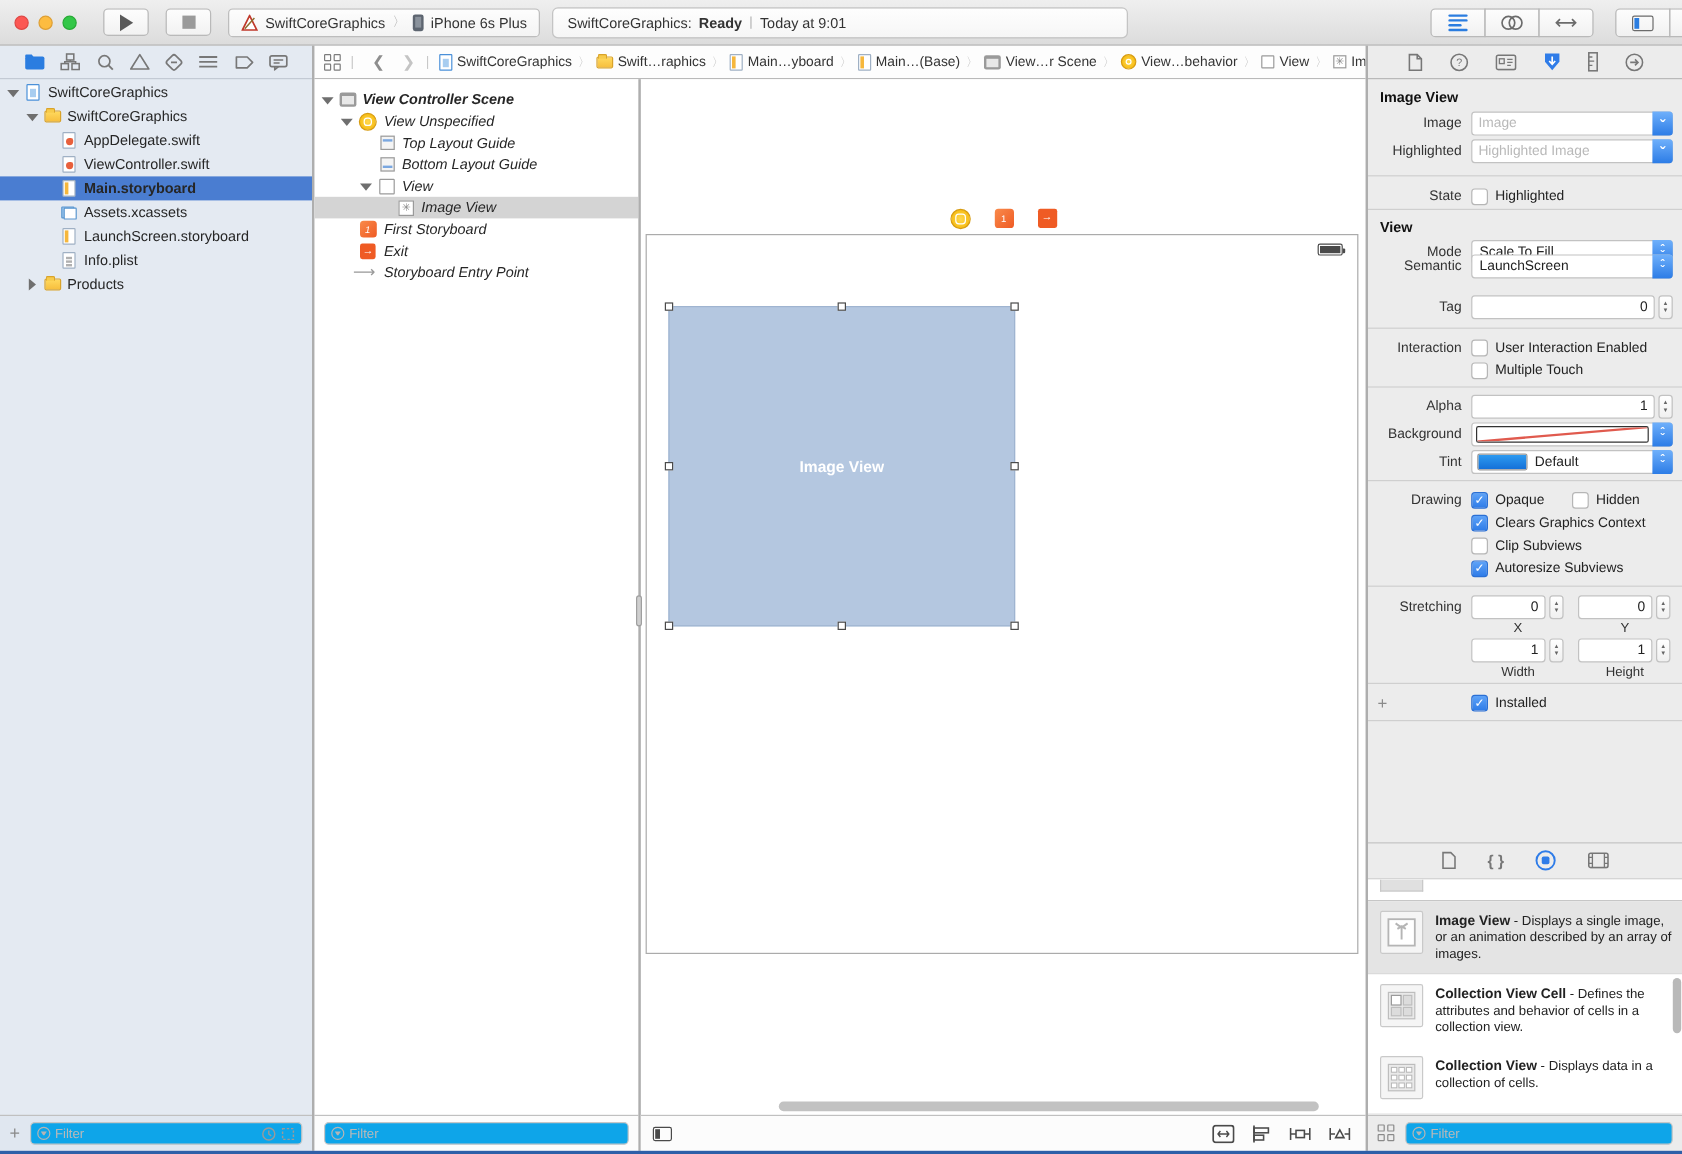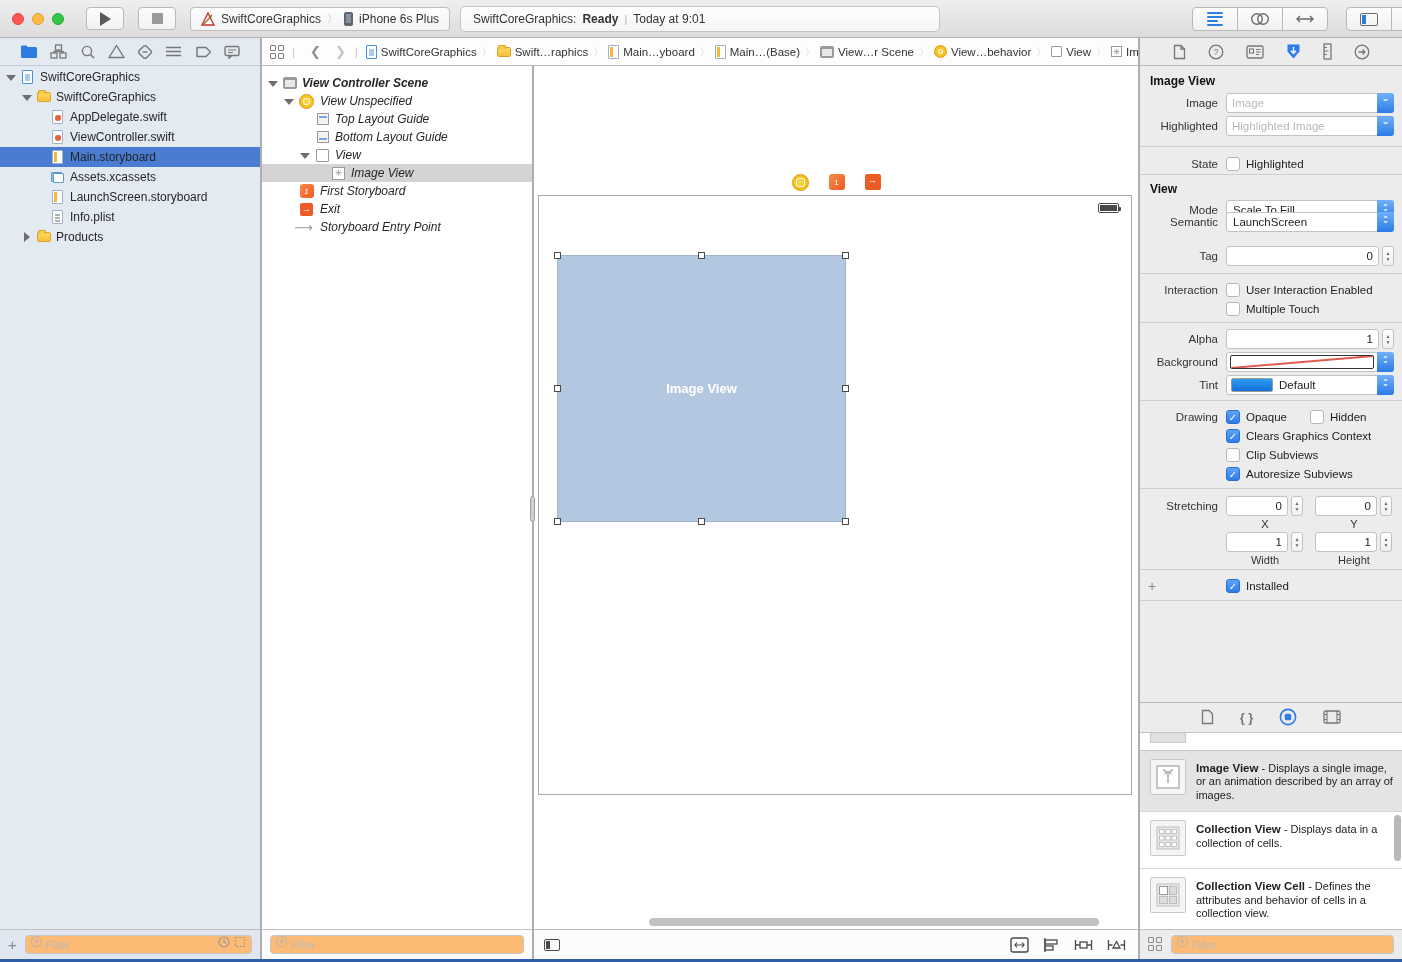--- a/index.html
+++ b/index.html
@@ -44,30 +44,30 @@
   .navigator { width:260px; background:#e4eaf2; display:flex; flex-direction:column; }
   .editor { flex:1; display:flex; flex-direction:column; min-width:0; }
   .inspector { width:262px; background:#ececec; display:flex; flex-direction:column; }
 
   
   .nav-tabs { height:28px; display:flex; align-items:center; justify-content:space-around; padding:0 14px;
     border-bottom:1px solid #c3cad4; }
   .nav-tabs svg { display:block; }
   .nav-tree { flex:1; position:relative; overflow:hidden; }
   .nav-row { position:absolute; left:0; right:0; height:20px; display:flex; align-items:center; font-size:12px; color:#262626; }
-  .nav-row.selected { background:#4a7dd1; font-weight:normal; }
+  .nav-row.selected { background:#4a7dd1; font-weight:bold; }
   .disc { width:0; height:0; position:absolute; }
   .disc.open { border-left:5px solid transparent; border-right:5px solid transparent; border-top:6px solid #6f6f6f; margin-top:1px;}
   .disc.closed { border-top:5px solid transparent; border-bottom:5px solid transparent; border-left:6px solid #6f6f6f; }
   .nav-row .ticon, .out-row .ticon { position:absolute; width:15px; height:15px; display:flex; align-items:center; justify-content:center; }
   .nav-row .lbl, .out-row .lbl { position:absolute; white-space:nowrap; }
   .bottom-bar { height:30px; border-top:1px solid #c0c0c0; display:flex; align-items:center; padding:0 8px; gap:8px; }
   .nav-bottom { background:#e0e7f0; }
-  .filter-field { flex:1; height:19px; background:#fdba74; border:1px solid #c6c6c6; border-radius:4px;
-    display:flex; padding:0 5px; gap:4px; color:#b5b5b5; }
+  .filter-field { flex:1; height:19px; background:#0ea5e9; border:1px solid #c6c6c6; border-radius:4px;
+    display:flex; align-items:center; padding:0 5px; gap:4px; color:#b5b5b5; }
   .filter-field input { border:none; outline:none; flex:1; font-size:11px; color:#444; background:transparent; min-width:0;}
   .filter-field input::placeholder { color:#b9b9b9; }
   .f-ic { width:11px; height:11px; border:1px solid #b5b5b5; border-radius:50%; position:relative; flex:none;}
   .f-ic::after { content:""; position:absolute; left:2px; right:2px; top:3px; border-top:3px solid #b5b5b5;
     border-left:2px solid transparent; border-right:2px solid transparent; }
   .plus-btn { color:#8a8a8a; font-size:15px; }
 
   
   .jumpbar { height:28px; background:#fdfdfd; border-bottom:1px solid #b9b9b9; display:flex; align-items:center;
     padding:0 8px; font-size:11.5px; color:#333; white-space:nowrap; overflow:hidden; }
@@ -735,51 +735,51 @@
             </div>
             <div class="lib-row selected">
               <span class="lib-icon">
                 <svg width="26" height="26" viewBox="0 0 26 26">
                     <rect x="2" y="2" width="22" height="22" fill="#fff" stroke="#b5b5b5" stroke-width="1.5"></rect>
                     <path d="M13 7 L13 19 M13 9 L8 5.5 M13 9 L18 5.5 M13 8 L9.5 10 M13 8 L16.5 10" stroke="#b5b5b5" stroke-width="1.6" fill="none"></path>
                   </svg>
               </span>
               <div class="lib-text"><b>Image View</b><span> - Displays a single image, or an animation described by an array of images.</span></div>
             </div>
+            <div class="lib-row" style="border-bottom:none">
+              <span class="lib-icon">
+                <svg width="26" height="26" viewBox="0 0 26 26">
+                    <rect x="2" y="2" width="22" height="22" fill="#e9e9e9" stroke="#bdbdbd"></rect>
+                    <rect x="4.5" y="4.5" width="8" height="8" fill="#fff" stroke="#9a9a9a"></rect>
+                    <rect x="14.5" y="4.5" width="7" height="8" fill="#dcdcdc" stroke="#bdbdbd"></rect>
+                    <rect x="4.5" y="14.5" width="8" height="7" fill="#dcdcdc" stroke="#bdbdbd"></rect>
+                    <rect x="14.5" y="14.5" width="7" height="7" fill="#dcdcdc" stroke="#bdbdbd"></rect>
+                  </svg>
+              </span>
+              <div class="lib-text"><b>Collection View Cell</b><span> - Defines the attributes and behavior of cells in a collection view.</span></div>
+            </div>
             <div class="lib-row">
               <span class="lib-icon">
                 <svg width="26" height="26" viewBox="0 0 26 26">
                     <rect x="2" y="2" width="22" height="22" fill="#e9e9e9" stroke="#bdbdbd"></rect>
                     <g fill="#fff" stroke="#b5b5b5" stroke-width="0.8">
                       <rect x="4.5" y="4.5" width="4.5" height="4"></rect>
                       <rect x="10.8" y="4.5" width="4.5" height="4"></rect>
                       <rect x="17" y="4.5" width="4.5" height="4"></rect>
                       <rect x="4.5" y="11" width="4.5" height="4"></rect>
                       <rect x="10.8" y="11" width="4.5" height="4"></rect>
                       <rect x="17" y="11" width="4.5" height="4"></rect>
                       <rect x="4.5" y="17.5" width="4.5" height="4"></rect>
                       <rect x="10.8" y="17.5" width="4.5" height="4"></rect>
                       <rect x="17" y="17.5" width="4.5" height="4"></rect>
                     </g>
                   </svg>
               </span>
               <div class="lib-text"><b>Collection View</b><span> - Displays data in a collection of cells.</span></div>
             </div>
-            <div class="lib-row" style="border-bottom:none">
-              <span class="lib-icon">
-                <svg width="26" height="26" viewBox="0 0 26 26">
-                    <rect x="2" y="2" width="22" height="22" fill="#e9e9e9" stroke="#bdbdbd"></rect>
-                    <rect x="4.5" y="4.5" width="8" height="8" fill="#fff" stroke="#9a9a9a"></rect>
-                    <rect x="14.5" y="4.5" width="7" height="8" fill="#dcdcdc" stroke="#bdbdbd"></rect>
-                    <rect x="4.5" y="14.5" width="8" height="7" fill="#dcdcdc" stroke="#bdbdbd"></rect>
-                    <rect x="14.5" y="14.5" width="7" height="7" fill="#dcdcdc" stroke="#bdbdbd"></rect>
-                  </svg>
-              </span>
-              <div class="lib-text"><b>Collection View Cell</b><span> - Defines the attributes and behavior of cells in a collection view.</span></div>
-            </div>
             <span class="lib-scroll"></span>
           </div>
         </div>
       </div>
 
       <div class="bottom-bar insp-bottom">
         <span class="grid-ic2">
             <i></i>
             <i></i>
             <i></i>

